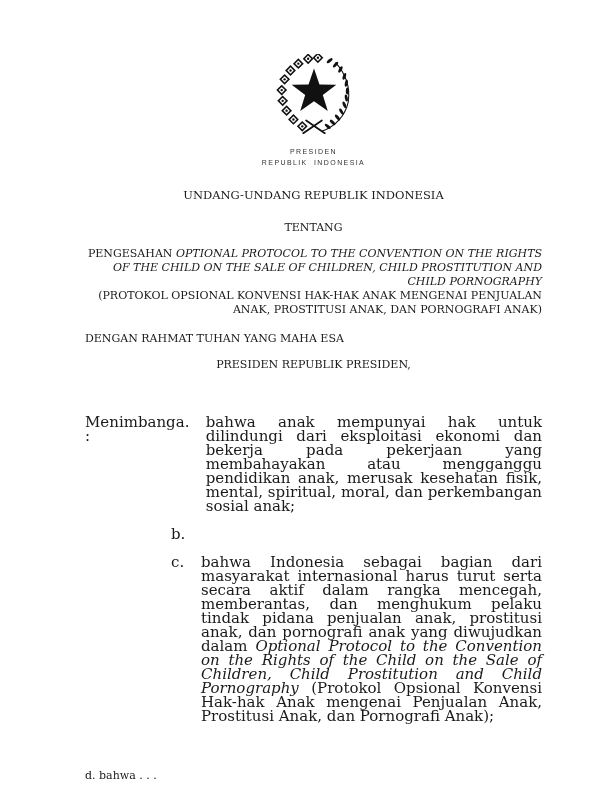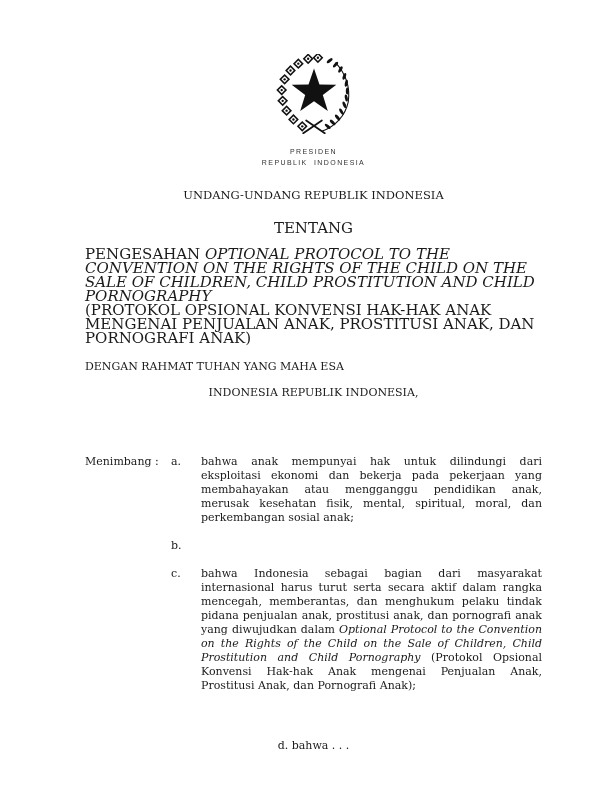--- a/index.html
+++ b/index.html
@@ -40,56 +40,56 @@
   }
   .law-heading {
     margin-top: 20px;
     text-align: center;
     font-size: 11.5px;
     line-height: 14.5px;
   }
   .tentang {
     margin-top: 18px;
     text-align: center;
-    font-size: 15px;
+    font-size: 11px;
     line-height: 14px;
   }
   .subject {
     margin-top: 12px;
-    text-align: left;
-    font-size: 15px;
+    text-align: right;
+    font-size: 11px;
     line-height: 14px;
   }
   .subject .it { font-style: italic; }
   .invocation {
     margin-top: 15px;
     text-align: left;
     font-size: 11px;
     line-height: 14px;
   }
   .authority {
     margin-top: 12px;
     text-align: center;
     font-size: 11px;
     line-height: 14px;
   }
   .considering {
-    margin-top: 55px;
-    font-size: 11px;
+    margin-top: 43px;
+    font-size: 15px;
     line-height: 14px;
   }
   .c-row { display: flex; }
   .c-row + .c-row { margin-top: 14px; }
   .c-label { flex: 0 0 86px; }
   .c-letter { flex: 0 0 30px; }
   .c-text { flex: 1 1 auto; text-align: justify; }
   .c-text .it { font-style: italic; }
   .catchword {
     margin-top: 46px;
-    text-align: center;
+    text-align: left;
     font-size: 11px;
     line-height: 14px;
   }
 </style>
 </head>
 <body>
 
 <div class="page">
   <div class="content">
 
@@ -148,21 +148,21 @@
 
     <div class="tentang">TENTANG</div>
 
     <div class="subject">
       <div><span>PENGESAHAN </span><span class="it">OPTIONAL PROTOCOL TO THE CONVENTION ON THE RIGHTS OF THE CHILD ON THE SALE OF CHILDREN, CHILD PROSTITUTION AND CHILD PORNOGRAPHY</span></div>
       <div>(PROTOKOL OPSIONAL KONVENSI HAK-HAK ANAK MENGENAI PENJUALAN ANAK, PROSTITUSI ANAK, DAN PORNOGRAFI ANAK)</div>
     </div>
 
     <div class="invocation">DENGAN RAHMAT TUHAN YANG MAHA ESA</div>
 
-    <div class="authority">INDONESIA REPUBLIK INDONESIA,</div>
+    <div class="authority">PRESIDEN REPUBLIK PRESIDEN,</div>
 
     <div class="considering">
       <div class="c-row">
         <div class="c-label">Menimbang :</div>
         <div class="c-letter">a.</div>
         <div class="c-text"><span>bahwa anak mempunyai hak untuk dilindungi dari eksploitasi ekonomi dan bekerja pada pekerjaan yang membahayakan atau mengganggu pendidikan anak, merusak kesehatan fisik, mental, spiritual, moral, dan perkembangan sosial anak;</span><span class="it"></span><span></span></div>
       </div>
       <div class="c-row">
         <div class="c-label"></div>
         <div class="c-letter">b.</div>

